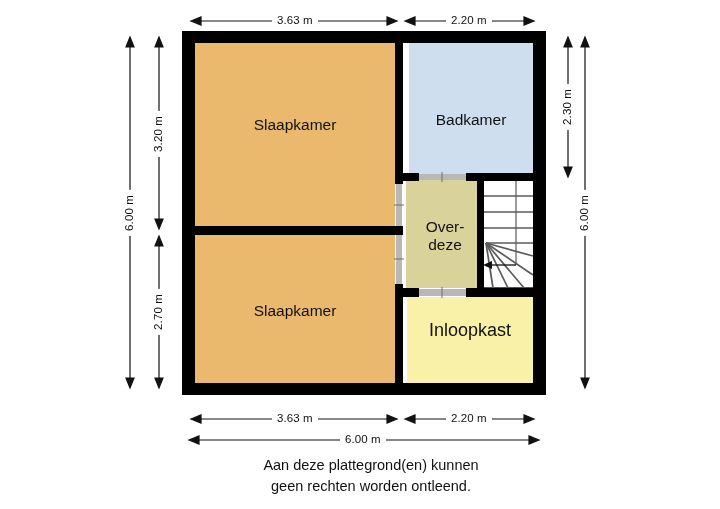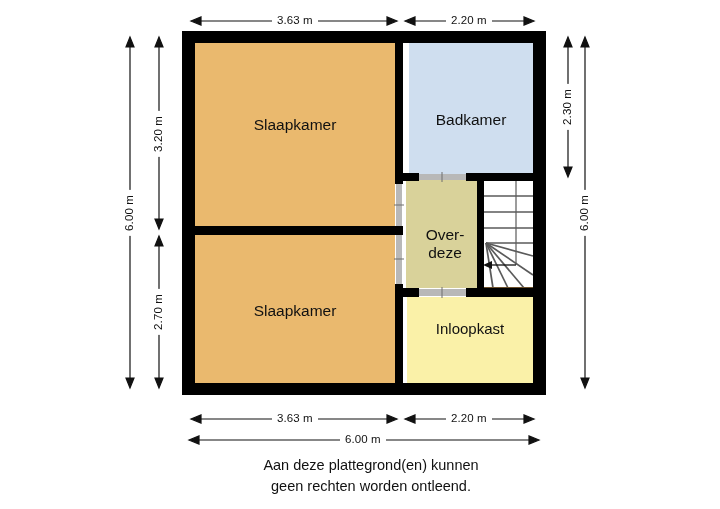--- a/index.html
+++ b/index.html
@@ -42,21 +42,21 @@
     text-align: center;
     color: #111;
     white-space: nowrap;
     line-height: 1.18;
   }
   .room-name {
     font-size: 15.5px;
     font-family: "Liberation Sans", sans-serif;
   }
   .room-name.small {
-    font-size: 15px;
+    font-size: 18px;
   }
   .room-sub {
     font-size: 11.5px;
     font-family: "Liberation Sans", sans-serif;
     line-height: 1.25;
   }
 
   
   #caption {
     position: absolute;
@@ -241,21 +241,21 @@
 </div>
 
 <div class="room-label" style="left:215px; top:302px; width:160px;">
   <span class="room-name">Slaapkamer</span>
 </div>
 
 <div class="room-label" style="left:411px; top:90px; width:120px;margin-top:21px;">
   <span class="room-name">Badkamer</span>
 </div>
 
-<div class="room-label" style="left:406px; top:226px; width:78px;">
+<div class="room-label" style="left:406px; top:218px; width:78px;">
   <div class="room-name">Over-</div>
   <div class="room-name">deze</div>
 </div>
 
 <div class="room-label" style="left:407px; top:320px; width:126px;">
   <div class="room-name small">Inloopkast</div>
 </div>
 
 <div id="caption">
   <div>Aan deze plattegrond(en) kunnen</div>

